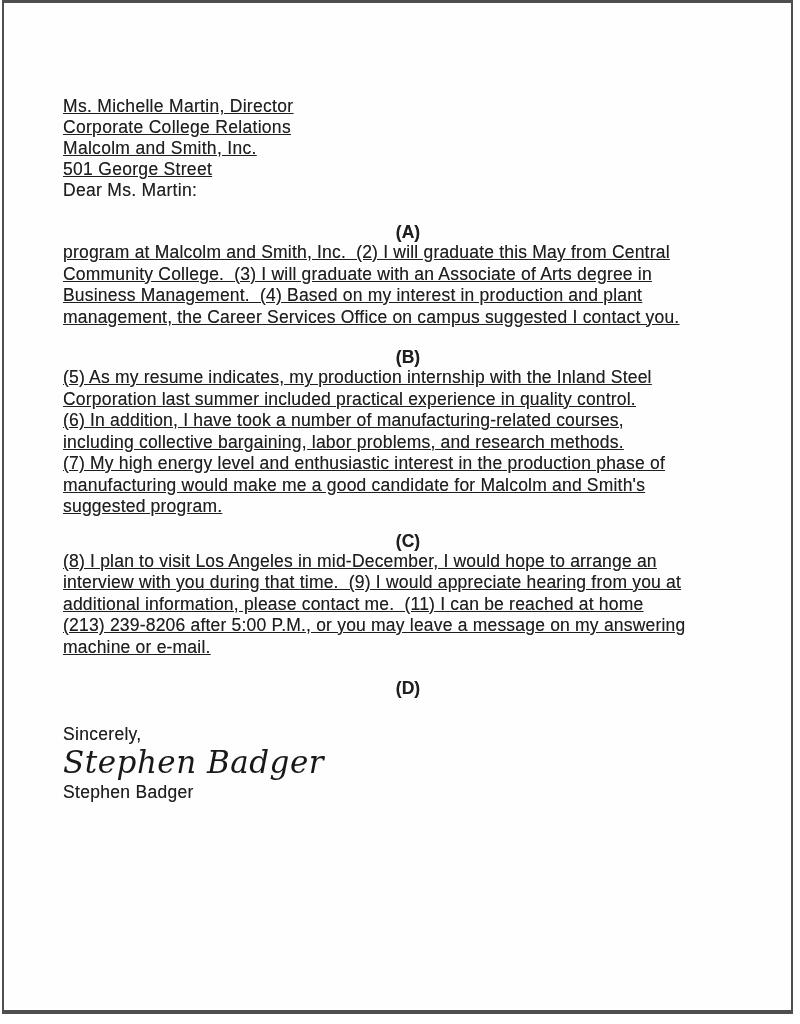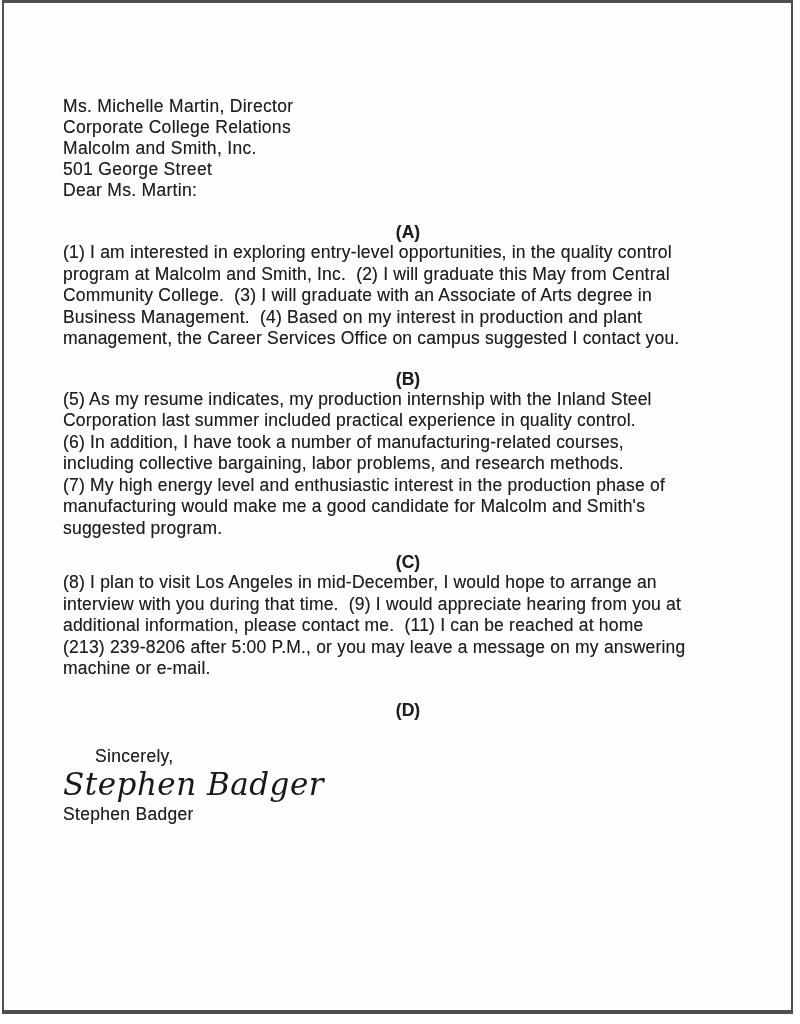--- a/index.html
+++ b/index.html
@@ -22,20 +22,21 @@
     border-bottom-width: 4px;
     box-sizing: border-box;
     font-family: "Liberation Sans", sans-serif;
     color: #1f1f1f;
   }
   .content {
     padding: 93px 40px 0 59px;
   }
   .line {
     white-space: pre;
+    text-decoration: underline;
   }
   .address {
     font-size: 17.5px;
     line-height: 21px;
     letter-spacing: 0.3px;
     text-shadow: 0 0 0.6px rgba(30,30,30,0.55);
   }
   .salutation {
     font-size: 17.5px;
     line-height: 21px;
@@ -59,21 +60,20 @@
   .sec-a { margin-top: 21px; }
   .sec-b { margin-top: 19px; }
   .sec-c { margin-top: 13px; }
   .sec-d { margin-top: 20px; }
   .valediction {
     margin-top: 26px;
     font-size: 17.5px;
     line-height: 21px;
     letter-spacing: 0.3px;
     text-shadow: 0 0 0.6px rgba(30,30,30,0.55);
-    margin-left: 32px;
   }
   .signature-script {
     margin-top: -2px;
     font-family: "DejaVu Serif", serif;
     font-style: italic;
     font-size: 31px;
     line-height: 38px;
     letter-spacing: 0.5px;
     color: #181818;
   }
@@ -96,21 +96,20 @@
         <div class="line">Corporate College Relations</div>
         <div class="line">Malcolm and Smith, Inc.</div>
         <div class="line">501 George Street</div>
       </div>
 
     <div class="salutation">Dear Ms. Martin:</div>
 
     <div class="section sec-a">
       <div class="sec-label">(A)</div>
       <div class="sec-body">
-          <div class="line">(1) I am interested in exploring entry-level opportunities, in the quality control</div>
           <div class="line">program at Malcolm and Smith, Inc.  (2) I will graduate this May from Central</div>
           <div class="line">Community College.  (3) I will graduate with an Associate of Arts degree in</div>
           <div class="line">Business Management.  (4) Based on my interest in production and plant</div>
           <div class="line">management, the Career Services Office on campus suggested I contact you.</div>
         </div>
     </div>
 
     <div class="section sec-b">
       <div class="sec-label">(B)</div>
       <div class="sec-body">

